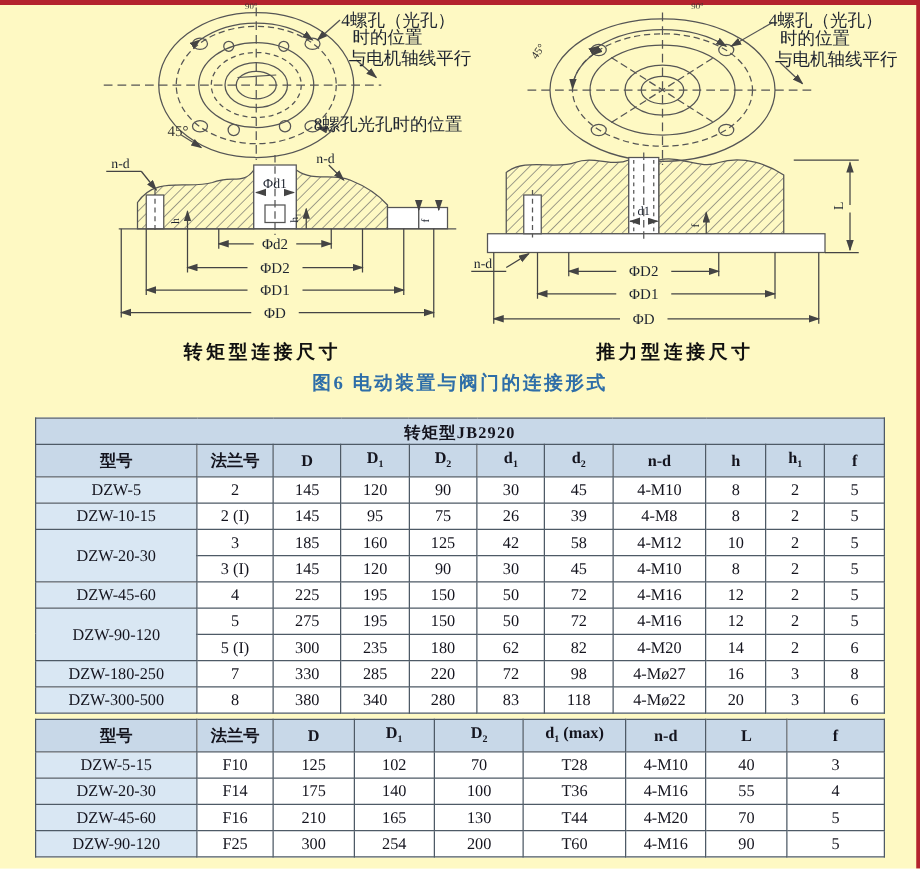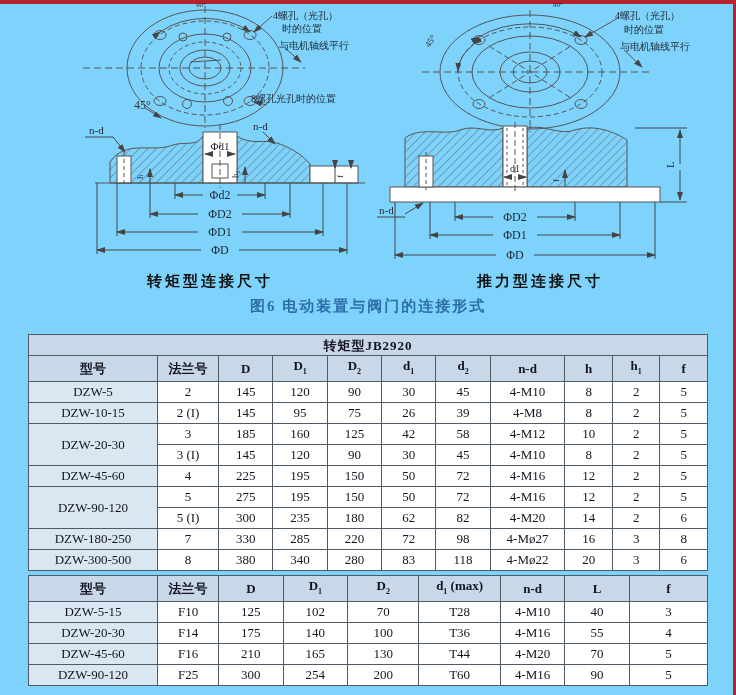--- a/index.html
+++ b/index.html
@@ -1,20 +1,20 @@
 <!DOCTYPE html>
 <html><head>
 <meta charset="utf-8">
 <style>
   html,body{margin:0;padding:0;background:#fff;}
-  .page{position:relative;width:736px;height:695px;background:#7dd3fc;overflow:hidden;
+  .page{position:relative;width:736px;height:695px;background:#fef9c3;overflow:hidden;
         font-family:"Liberation Serif","DejaVu Serif",serif;color:#222;}
   .topbar{position:absolute;left:0;top:0;width:736px;height:4px;}
   .rightbar{position:absolute;right:0;top:0;width:3px;height:695px;}
-  .note{position:absolute;font-size:10px;color:#1e2430;white-space:nowrap;line-height:1.1;}
+  .note{position:absolute;font-size:14px;color:#1e2430;white-space:nowrap;line-height:1.1;}
   .deg{position:absolute;color:#333;white-space:nowrap;}
   svg{position:absolute;overflow:visible;}
   svg text{font-family:"Liberation Serif","DejaVu Serif",serif;fill:#1e2430;}
   .cap{position:absolute;font-size:15px;font-weight:bold;letter-spacing:3px;color:#111;text-align:center;}
   .figcap{position:absolute;left:0;top:297px;width:736px;text-align:center;
           font-size:15px;font-weight:bold;letter-spacing:2px;}
   table.spec{position:absolute;left:28px;border-collapse:collapse;width:680px;table-layout:fixed;
              font-size:13px;color:#14141e;background:#fff;}
   .spec th,.spec td{border:1px solid #4e5a66;text-align:center;padding:0 2px;height:20px;
                     line-height:19px;overflow:hidden;white-space:nowrap;font-weight:normal;}

